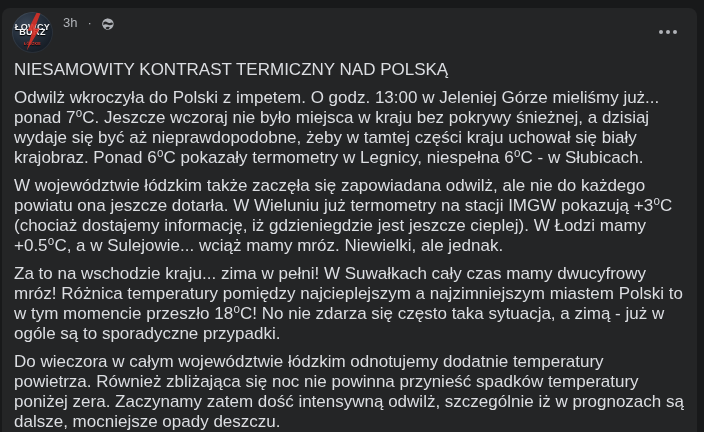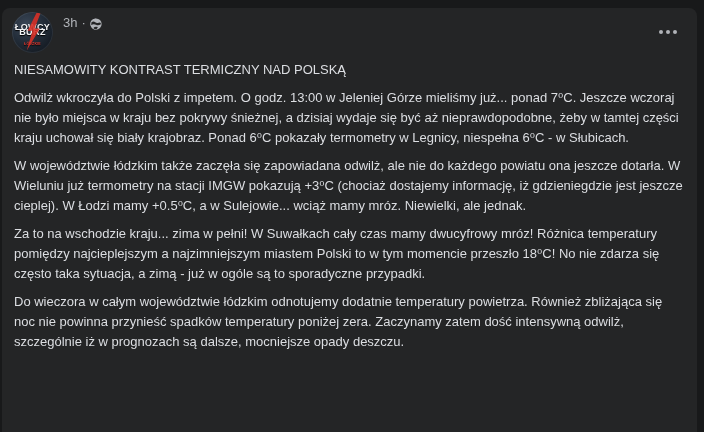--- a/index.html
+++ b/index.html
@@ -34,35 +34,35 @@
   }
   .av-l1{top:11px;}
   .av-l2{top:16px;}
   .av-l3{top:30px;font-size:3.5px;line-height:4px;color:#e3382e;letter-spacing:.2px;}
   .hinfo{margin-left:10px;padding-top:1px;}
   .page-name{
     color:#e4e6eb;font-size:15px;font-weight:bold;line-height:19px;
     cursor:pointer;
   }
   .meta{
-    display:flex;align-items:center;gap:4px;
+    display:flex;align-items:center;gap:10px;
     color:#b0b3b8;font-size:13px;line-height:16px;margin-top:2px;
   }
   .meta a{color:#b0b3b8;text-decoration:none;cursor:pointer;}
   .globe{display:inline-block;width:12px;height:12px;margin-top:1px;}
   .menu-btn{
     margin-left:auto;margin-top:12px;
     display:flex;gap:3px;align-items:center;
     padding:6px;border-radius:50%;cursor:pointer;
   }
   .menu-btn i{width:4px;height:4px;border-radius:50%;background:#b0b3b8;display:block;}
   
   .content{padding:7px 12px 0 12px;}
   .para{
-    color:#dcdee2;font-size:13px;line-height:20px;
+    color:#dcdee2;font-size:17px;line-height:20px;
     margin:0 0 8px 0;
     white-space:pre-wrap;
   }
 </style>
 </head>
 <body>
 
 <div class="card">
 
   <div class="header">

